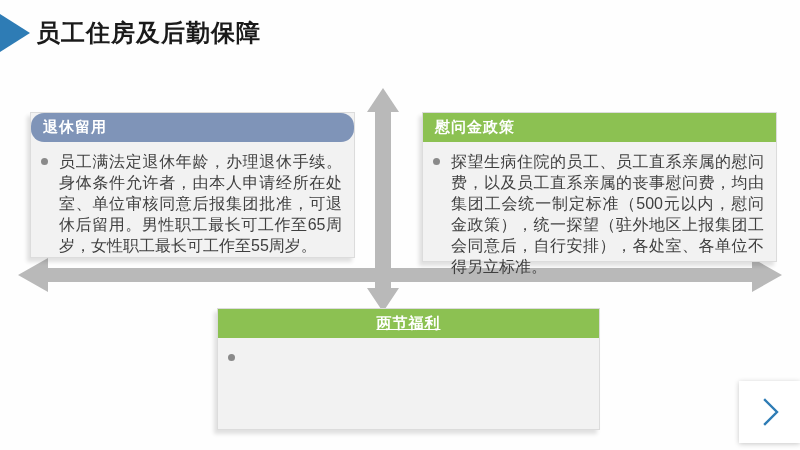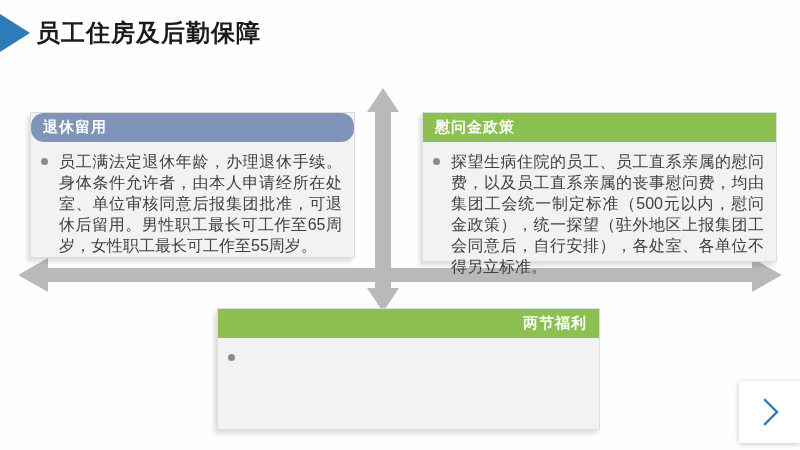--- a/index.html
+++ b/index.html
@@ -59,21 +59,21 @@
     font-size: 15px;
     font-weight: bold;
     color: #ffffff;
     padding: 4px 12px 5px 12px;
     line-height: 20px;
     letter-spacing: 1px;
     box-sizing: border-box;
   }
   .card-header.blue  { background: #7f94b8; border-radius: 13px; }
   .card-header.green { background: #8cc152; }
-  .card-header.center { text-align: right; }
+  .card-header.center { text-align: center; text-decoration: underline; }
 
   .card-body {
     display: flex;
     padding: 9px 12px 10px 10px;
     box-sizing: border-box;
   }
   .bullet-dot {
     width: 7px;
     height: 7px;
     border-radius: 50%;

